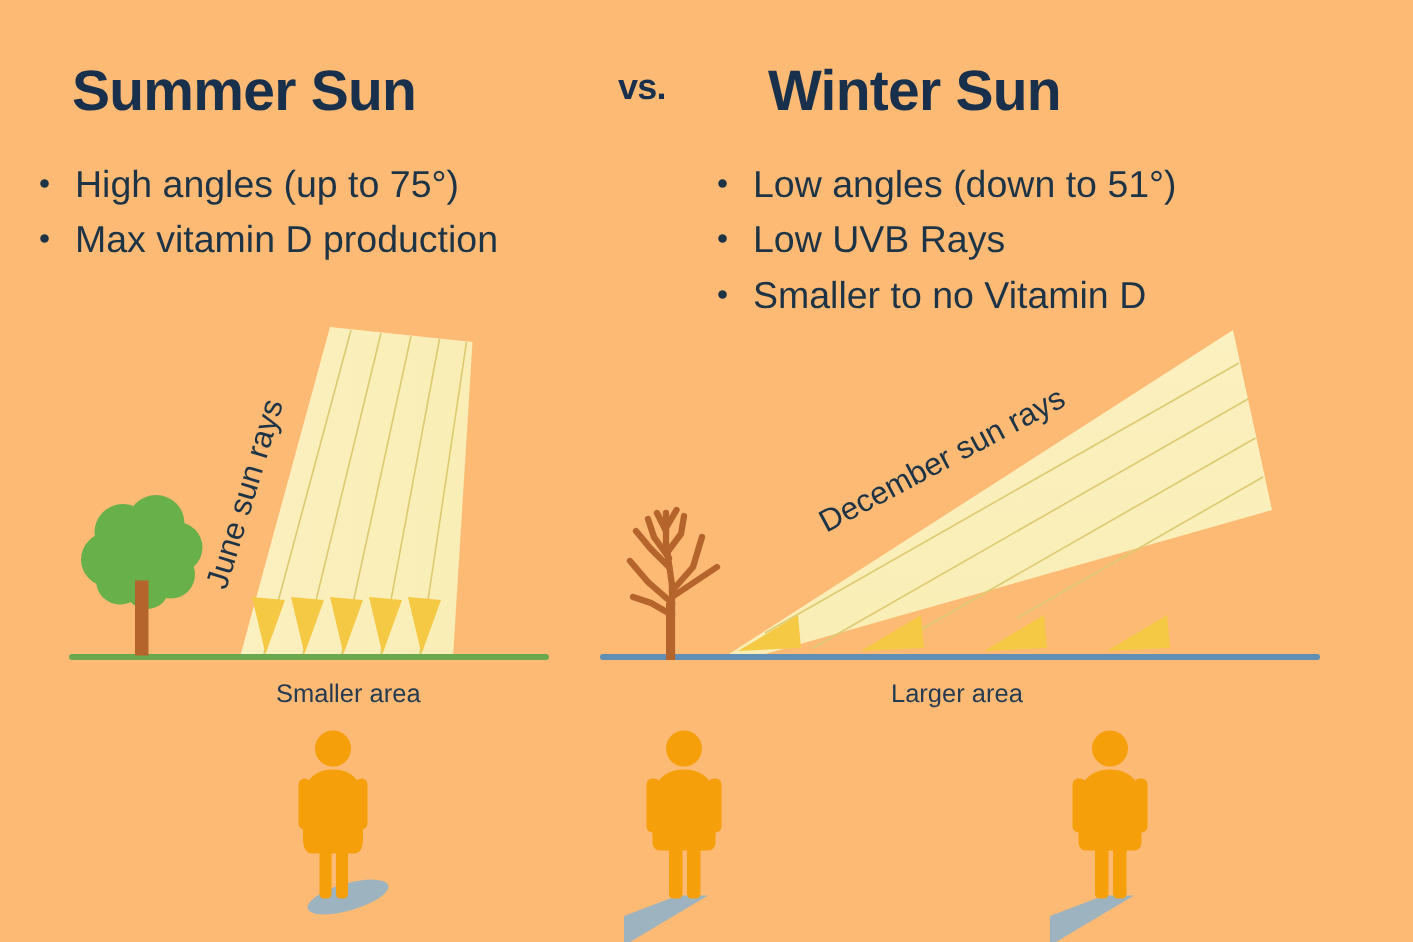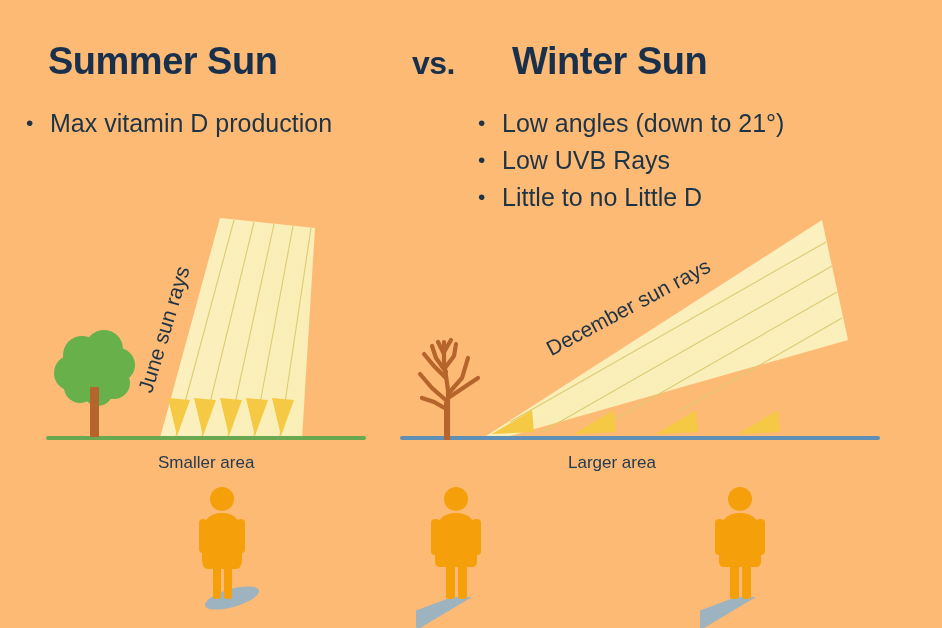--- a/index.html
+++ b/index.html
@@ -19,21 +19,21 @@
   
   .heading {
     position: absolute;
     font-weight: bold;
     font-size: 38px;
     color: #18304b;
     letter-spacing: -0.5px;
     white-space: nowrap;
   }
   #summer-heading { left: 48px;  top: 40px; }
-  #vs-heading     { left: 412px; top: 45px; font-size: 32px; }
+  #vs-heading     { left: 412px; top: 45px; font-size: 24px; }
   #winter-heading { left: 512px; top: 40px; }
 
   
   .bullets {
     position: absolute;
     list-style: none;
     margin: 0;
     padding: 0;
     color: #1d3346;
     font-size: 25px;
@@ -65,20 +65,21 @@
   }
   #ground-summer { left: 46px;  top: 226px; width: 320px; background: #6aa84f; }
   #ground-winter { left: 400px; top: 226px; width: 480px; background: #5f8fb4; }
 
   
   .area-label {
     position: absolute;
     font-size: 17px;
     color: #243b52;
     white-space: nowrap;
+    margin-left: 26px;
   }
   #label-smaller { left: 158px; top: 243px; }
   #label-larger  { left: 568px; top: 243px; }
 
   
   .ray-label {
     position: absolute;
     font-size: 21px;
     color: #1d3346;
     white-space: nowrap;
@@ -101,27 +102,28 @@
 </head>
 <body>
 
 <div id="page">
 
   <div class="heading" id="summer-heading">Summer Sun</div>
   <div class="heading" id="vs-heading">vs.</div>
   <div class="heading" id="winter-heading">Winter Sun</div>
 
   <ul class="bullets" id="summer-bullets">
+    <li>High angles (up to 75°)</li>
     <li>Max vitamin D production</li>
   </ul>
 
   <ul class="bullets" id="winter-bullets">
-    <li>Low angles (down to 21°)</li>
+    <li>Low angles (down to 51°)</li>
     <li>Low UVB Rays</li>
-    <li>Little to no Little D</li>
+    <li>Smaller to no Vitamin D</li>
   </ul>
 
   <div id="scene">
 
     <svg width="360" height="235" style="position:absolute;left:130px;top:0;">
       <defs>
         <linearGradient id="beamGradA" x1="0" y1="0" x2="1" y2="0">
           <stop offset="0%" stop-color="#fbf0bf"></stop>
           <stop offset="100%" stop-color="#faeeb6"></stop>
         </linearGradient>

